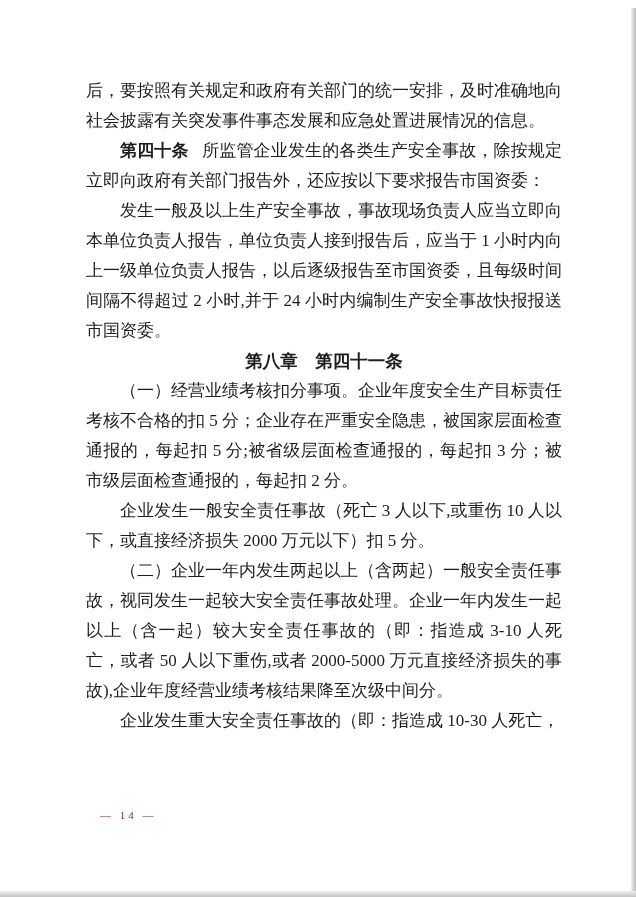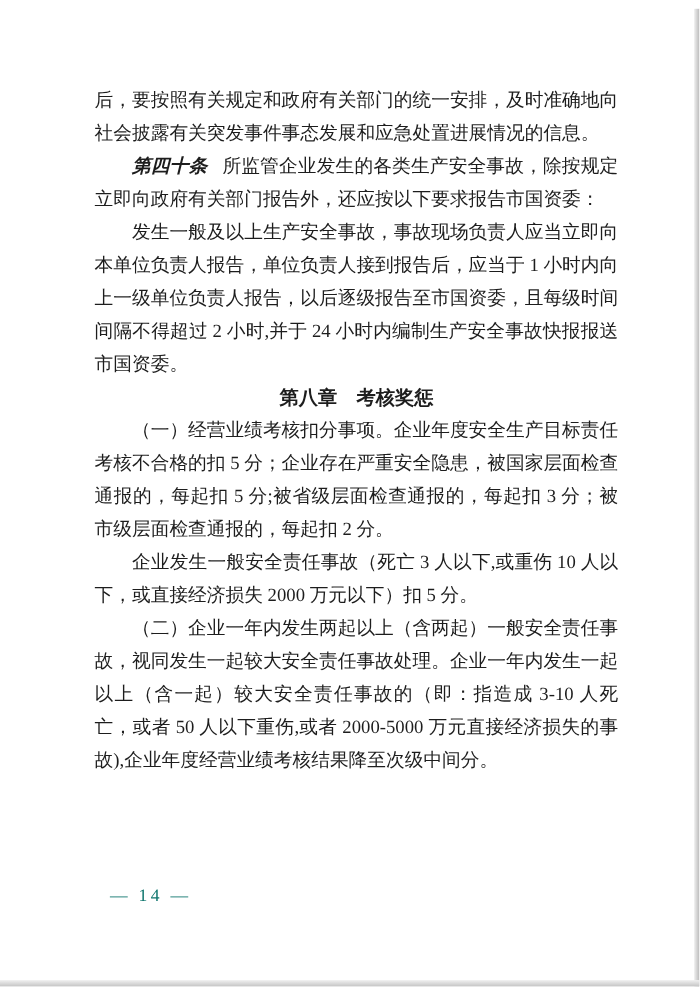--- a/index.html
+++ b/index.html
@@ -23,60 +23,60 @@
     position:absolute; left:86px; top:76px; width:476px;
     font-size:17px; line-height:30px;
     text-align:justify;
   }
   .content p { margin:0; padding:0; }
   .content p.ind { text-indent:2em; }
   .lead {
     font-weight:bold;
     font-family:"Liberation Sans","DejaVu Sans",sans-serif;
     margin-right:0.8em;
-    font-style:italic;
   }
   h2.chapter {
     margin:0; padding:0;
     font-size:17.5px; line-height:30px;
     font-weight:bold;
     font-family:"Liberation Sans","DejaVu Sans",sans-serif;
     text-align:center;
     text-indent:0;
   }
   .pagenum {
     position:absolute; left:100px; top:803px;
-    font-size:16px; line-height:24px;
+    font-size:11px; line-height:24px;
     letter-spacing:3px;
-    color:#0f766e;
+    color:#701a75;
     text-align:center;
   }
 </style>
 </head>
 <body>
 
 <div class="page">
 
   <div class="content">
 
     <p>后，要按照有关规定和政府有关部门的统一安排，及时准确地向社会披露有关突发事件事态发展和应急处置进展情况的信息。</p>
 
     <p class="ind"><b class="lead">第四十条</b><span>所监管企业发生的各类生产安全事故，除按规定立即向政府有关部门报告外，还应按以下要求报告市国资委：</span></p>
 
     <p class="ind">发生一般及以上生产安全事故，事故现场负责人应当立即向本单位负责人报告，单位负责人接到报告后，应当于 1 小时内向上一级单位负责人报告，以后逐级报告至市国资委，且每级时间间隔不得超过 2 小时,并于 24 小时内编制生产安全事故快报报送市国资委。</p>
 
-    <h2 class="chapter">第八章　考核奖惩</h2>
+    <h2 class="chapter">第八章　第四十一条</h2>
 
 
     <p class="ind">（一）经营业绩考核扣分事项。企业年度安全生产目标责任考核不合格的扣 5 分；企业存在严重安全隐患，被国家层面检查通报的，每起扣 5 分;被省级层面检查通报的，每起扣 3 分；被市级层面检查通报的，每起扣 2 分。</p>
 
     <p class="ind">企业发生一般安全责任事故（死亡 3 人以下,或重伤 10 人以下，或直接经济损失 2000 万元以下）扣 5 分。</p>
 
     <p class="ind">（二）企业一年内发生两起以上（含两起）一般安全责任事故，视同发生一起较大安全责任事故处理。企业一年内发生一起以上（含一起）较大安全责任事故的（即：指造成 3-10 人死亡，或者 50 人以下重伤,或者 2000-5000 万元直接经济损失的事故),企业年度经营业绩考核结果降至次级中间分。</p>
 
+    <p class="ind">企业发生重大安全责任事故的（即：指造成 10-30 人死亡，</p>
 
   </div>
 
   <div class="pagenum">— 14 —</div>
 
   <div class="edge-right"></div>
   <div class="edge-bottom"></div>
 
 </div>
 

